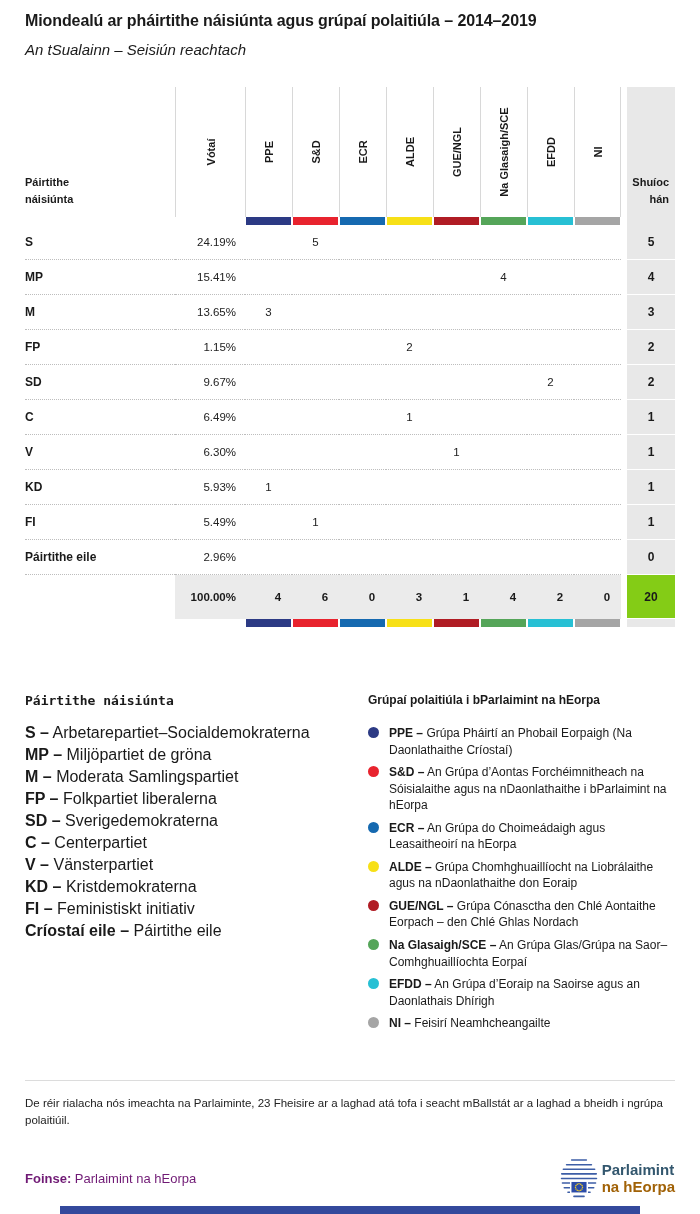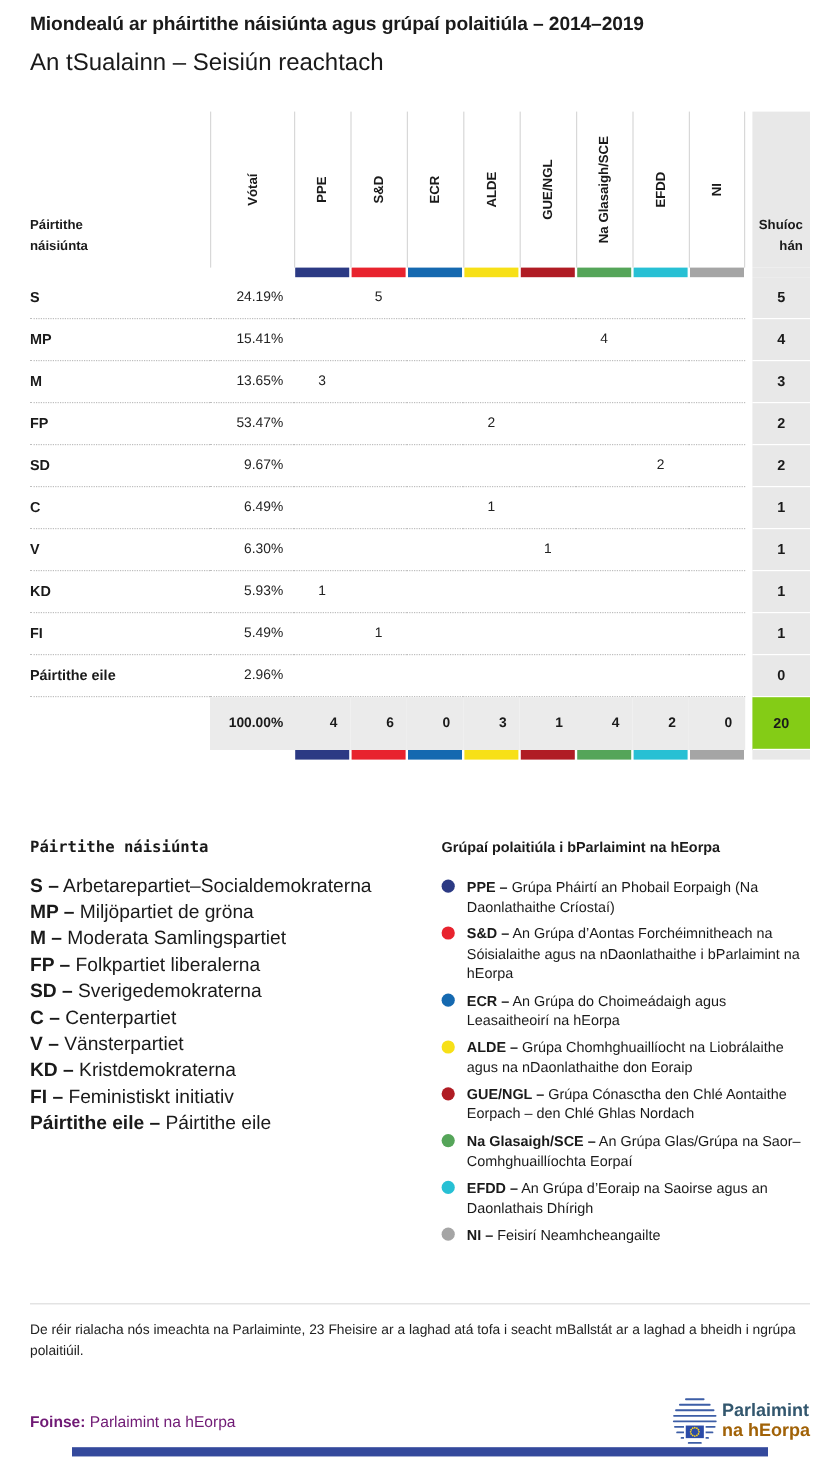--- a/index.html
+++ b/index.html
@@ -2,21 +2,21 @@
 <html><head>
 <meta charset="utf-8">
 <style>
   * { margin:0; padding:0; box-sizing:border-box; }
   html,body { background:#ffffff; }
   body { font-family:"Liberation Sans", sans-serif; color:#1a1a1a; }
   .page { position:relative; width:700px; height:1214px; padding:0 25px; overflow:hidden; background:#fff; }
 
   
   h1 { font-size:16px; font-weight:700; padding-top:12px; letter-spacing:-0.1px; }
-  h2 { font-size:20px; font-weight:400; margin-top:11px; }
+  h2 { font-size:15px; font-weight:400; margin-top:11px;font-style:italic; }
 
   
   .table { margin-top:29px; }
   .trow { display:flex; }
   .dc { display:contents; }
   .c-label { width:150px; }
   .c-votes { width:70px; }
   .c-grp  { width:47px; }
   .c-gap  { width:6px; }
   .c-seat { width:48px; background:#e8e8e8; }
@@ -223,21 +223,21 @@
           <div class="cell c-grp num"></div>
           <div class="cell c-grp num"></div>
           <div class="cell c-grp num"></div>
           <div class="cell c-grp num"></div>
           <div class="c-gap"></div>
           <div class="cell c-seat seatval">3</div>
         </div>
       
         <div class="trow tdata">
           <div class="cell c-label rowlabel">FP</div>
-          <div class="cell c-votes votes">53.47%</div>
+          <div class="cell c-votes votes">1.15%</div>
           <div class="cell c-grp num"></div>
           <div class="cell c-grp num"></div>
           <div class="cell c-grp num"></div>
           <div class="cell c-grp num">2</div>
           <div class="cell c-grp num"></div>
           <div class="cell c-grp num"></div>
           <div class="cell c-grp num"></div>
           <div class="cell c-grp num"></div>
           <div class="c-gap"></div>
           <div class="cell c-seat seatval">2</div>
@@ -411,21 +411,21 @@
           <li class="pitem"><span class="abbr">SD –</span> <span>Sverigedemokraterna</span></li>
 
           <li class="pitem"><span class="abbr">C –</span> <span>Centerpartiet</span></li>
 
           <li class="pitem"><span class="abbr">V –</span> <span>Vänsterpartiet</span></li>
 
           <li class="pitem"><span class="abbr">KD –</span> <span>Kristdemokraterna</span></li>
 
           <li class="pitem"><span class="abbr">FI –</span> <span>Feministiskt initiativ</span></li>
 
-          <li class="pitem"><span class="abbr">Páirtithe eile –</span> <span>Páirtithe eile</span></li>
+          <li class="pitem"><span class="abbr">Críostaí eile –</span> <span>Páirtithe eile</span></li>
         </ul>
     </div>
     <div class="leg-right">
       <h3 class="leg-title">Grúpaí polaitiúla i bParlaimint na hEorpa</h3>
       <ul>
 
           <li class="gitem">
             <span class="dot" style="background-color: rgb(44, 58, 132);"></span>
             <span class="gtxt"><span class="abbr">PPE –</span> <span>Grúpa Pháirtí an Phobail Eorpaigh (Na Daonlathaithe Críostaí)</span></span>
           </li>

